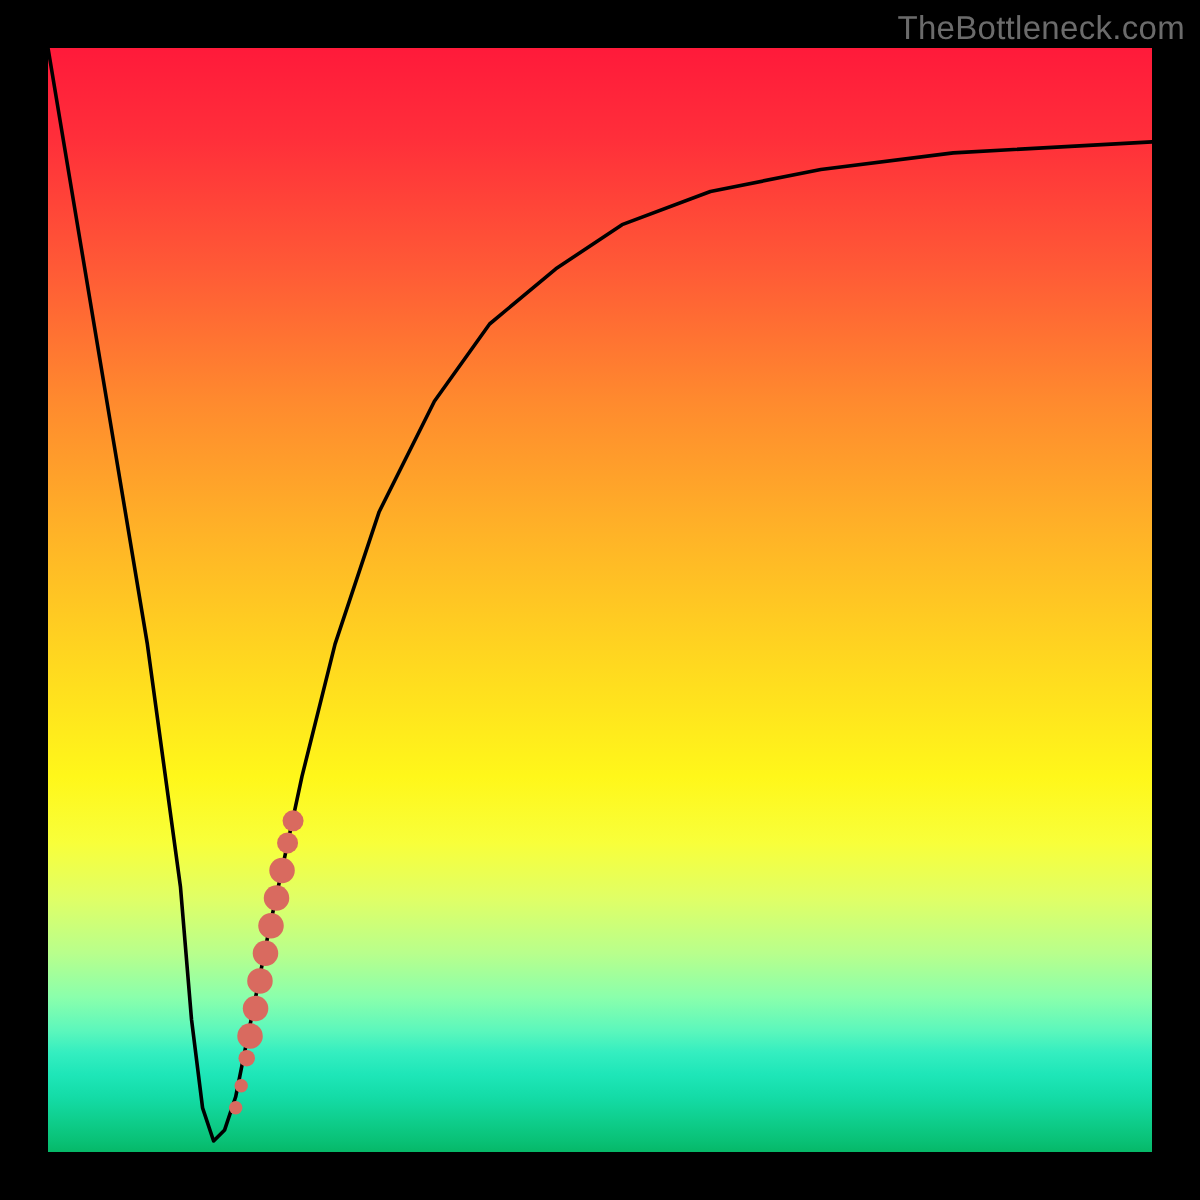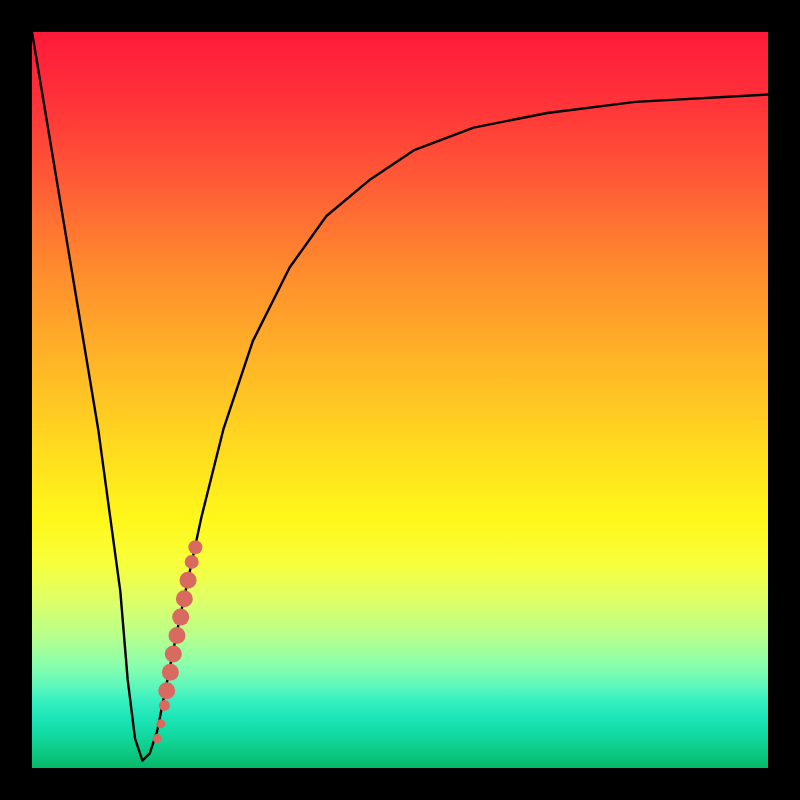--- a/index.html
+++ b/index.html
@@ -85,13 +85,14 @@
           <circle cx="141.31" cy="621.92" r="8.5" fill="#d96a5f"></circle>
           <circle cx="144.99" cy="603.52" r="8.5" fill="#d96a5f"></circle>
           <circle cx="148.67" cy="585.12" r="8.5" fill="#d96a5f"></circle>
           <circle cx="152.35" cy="566.72" r="8.5" fill="#d96a5f"></circle>
           <circle cx="156.03" cy="548.32" r="8.5" fill="#d96a5f"></circle>
           <circle cx="159.71" cy="529.92" r="7" fill="#d96a5f"></circle>
           <circle cx="163.39" cy="515.20" r="7" fill="#d96a5f"></circle>
         </g>
     </svg>
   </div>
+  <div class="watermark">TheBottleneck.com</div>
 </div>
 
 </body></html>

